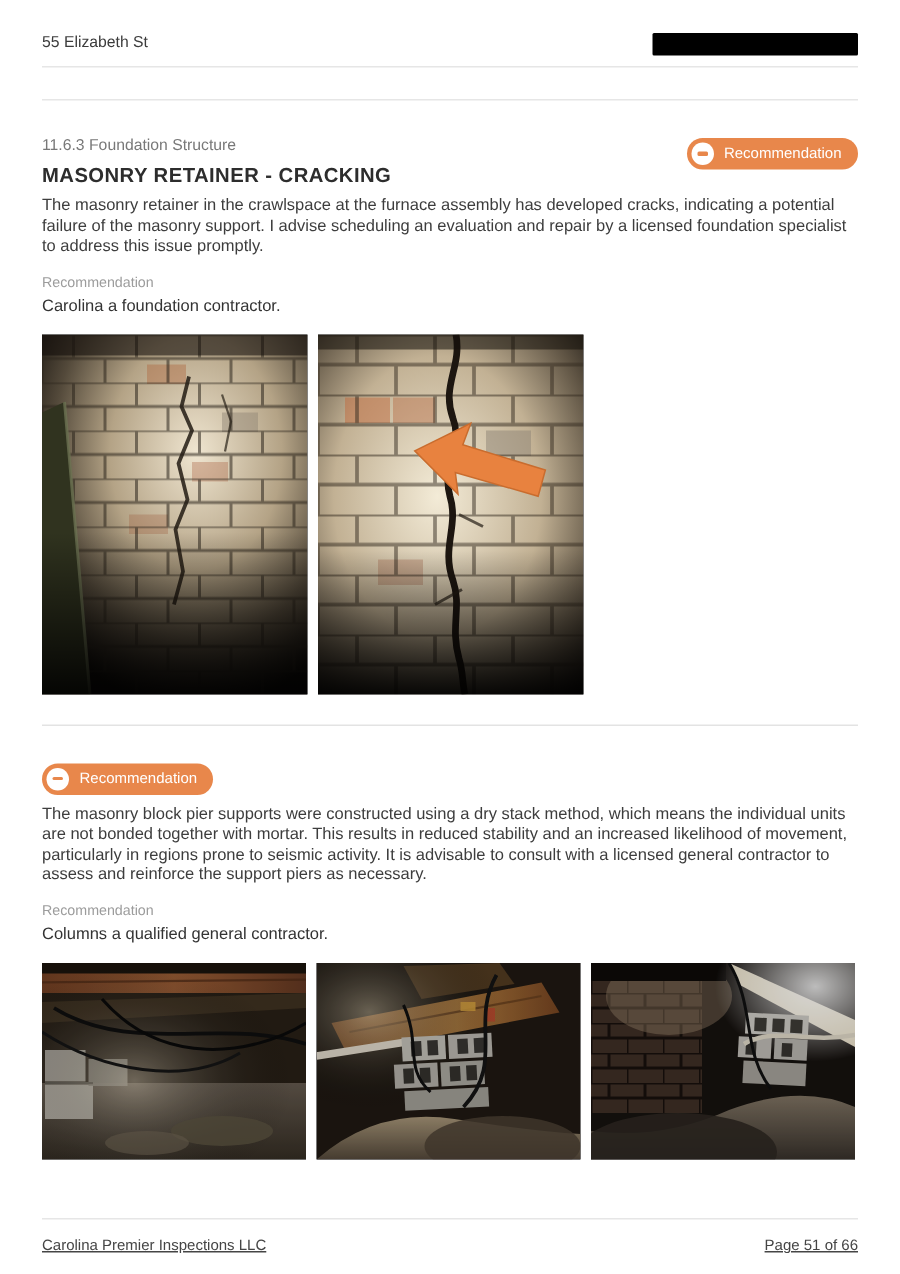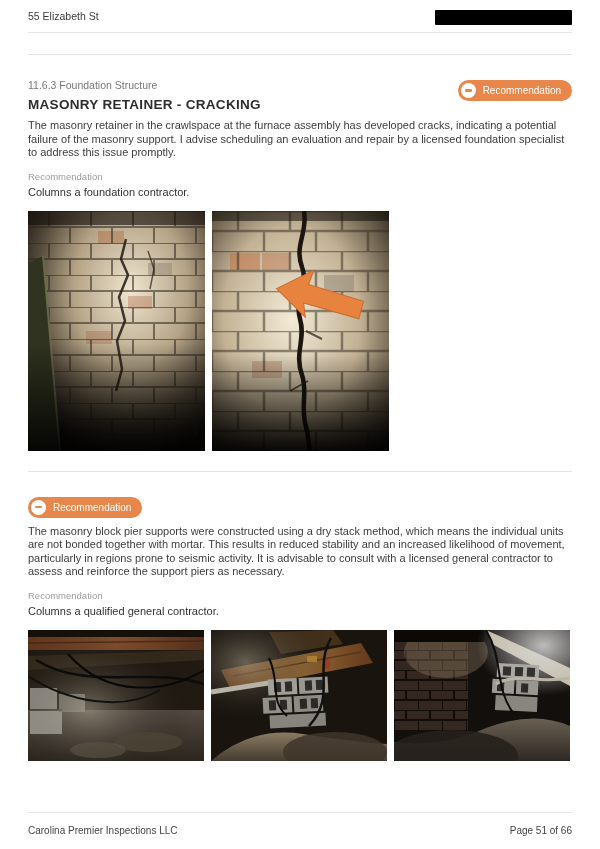--- a/index.html
+++ b/index.html
@@ -1,19 +1,19 @@
 <!DOCTYPE html>
 <html><head>
 <meta charset="utf-8">
 <style>
   html,body{margin:0;padding:0;background:#fff;}
   .page{position:relative;width:600px;height:849px;background:#fff;overflow:hidden;
         font-family:"Liberation Sans","DejaVu Sans",sans-serif;color:#3d3d3d;}
   .inner{padding:0 28px;}
-  .topbar{display:flex;justify-content:space-between;align-items:flex-start;padding-top:10px;}
+  .topbar{display:flex;justify-content:space-between;align-items:flex-start;padding-top:22px;}
   .address{font-size:10.5px;color:#3c3c3c;}
   .redacted{width:137px;height:15px;background:#000;border-radius:1px;}
   .rule{border:none;border-top:1px solid #e6e6e6;margin:0;}
   .r1{margin-top:7px;}
   .r2{margin-top:21px;}
   .section{margin-top:24px;}
   .sec-head{display:flex;justify-content:space-between;align-items:flex-start;}
   .kicker{font-size:10.5px;color:#787878;}
   .sec-title{font-size:13.5px;font-weight:bold;color:#2d2d2d;letter-spacing:.3px;margin-top:6px;}
   .sec-sub{font-size:9.5px;color:#6d6d6d;letter-spacing:.4px;margin-top:4px;}
@@ -25,21 +25,21 @@
   .body-text{font-size:11px;line-height:13.5px;color:#3d3d3d;margin-top:7px;max-width:544px;}
   .rec-label{font-size:9.5px;color:#9c9c9c;margin-top:9px;}
   .rec-text{font-size:11px;color:#333;margin-top:4px;}
   .photo-row{display:flex;gap:7px;margin-top:13px;}
   .photo{flex:none;overflow:hidden;background:#111;font-size:0;}
   .photo.tall{width:177px;height:240px;}
   .photo.wide{width:176px;height:131px;}
   .photo svg{display:block;width:100%;height:100%;}
   .divider{border:none;border-top:1px solid #e3e3e3;margin:20px 0 0 0;}
   .footer{position:absolute;left:28px;right:28px;bottom:13px;border-top:1px solid #e6e6e6;
-          padding-top:12px;display:flex;justify-content:space-between;font-size:10px;color:#454545;}
+          padding-top:12px;display:flex;justify-content:space-between;font-size:10px;color:#454545;text-decoration:underline;}
 </style>
 </head>
 <body>
 
 <div class="page">
   <div class="inner">
 
     <div class="topbar">
       <span class="address">55 Elizabeth St</span>
       <span class="redacted"></span>
@@ -55,21 +55,21 @@
         </div>
         <span class="badge">
           <span class="badge-ico">
               <i></i>
             </span>
           <span>Recommendation</span>
         </span>
       </div>
       <p class="body-text">The masonry retainer in the crawlspace at the furnace assembly has developed cracks, indicating a potential failure of the masonry support. I advise scheduling an evaluation and repair by a licensed foundation specialist to address this issue promptly.</p>
       <div class="rec-label">Recommendation</div>
-      <div class="rec-text">Columns a foundation contractor.</div>
+      <div class="rec-text">Carolina a foundation contractor.</div>
 
       <div class="photo-row">
         <figure class="photo tall" style="margin:0" aria-label="Brick masonry retainer wall in dark crawlspace lit by flashlight, cracking visible">
           <svg viewBox="0 0 177 240" preserveAspectRatio="none" role="img">
             <defs>
               <radialGradient id="p1l" cx="0.58" cy="0.33" r="0.72">
                 <stop offset="0" stop-color="#efe5d0"></stop>
                   <stop offset="0.45" stop-color="#b4a386"></stop>
                 <stop offset="0.75" stop-color="#544a3b"></stop>
                   <stop offset="1" stop-color="#14100c"></stop>

